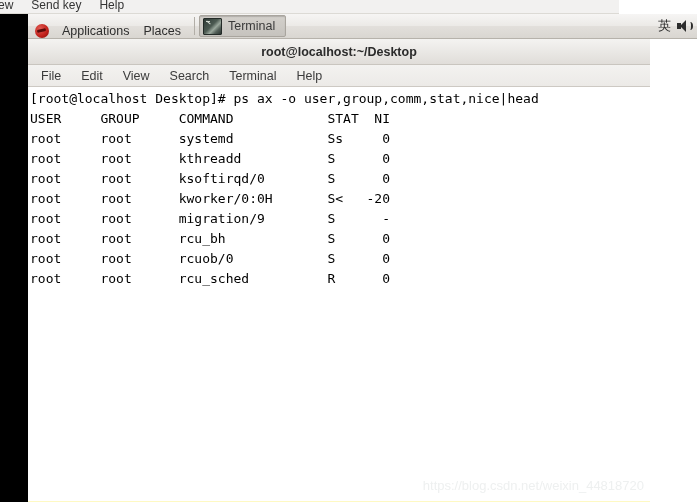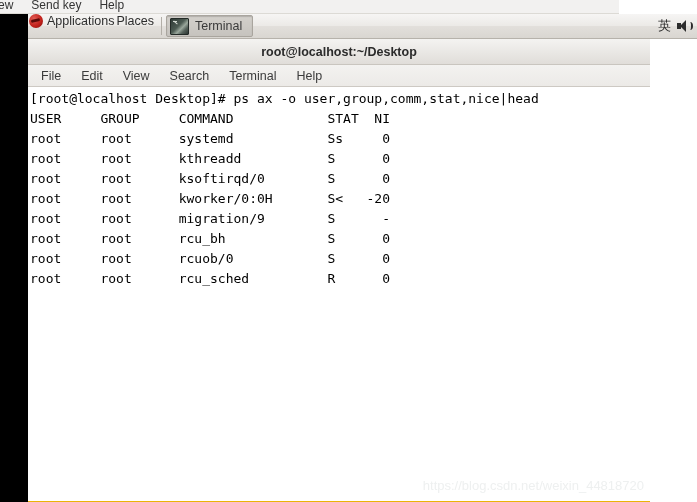--- a/index.html
+++ b/index.html
@@ -54,23 +54,23 @@
     border-bottom: 1px solid #b6b2ab;
     box-sizing: border-box;
     display: flex;
     align-items: center;
     font-size: 12.5px;
     color: #2e2e2e;
     overflow: hidden;
   }
   .panel-menu-item {
     display: flex;
-    align-items: flex-start;
-    gap: 4px;
-    padding: 0 1px;
+    align-items: flex-end;
+    gap: 13px;
+    padding: 0 7px;
     height: 24px;
     white-space: nowrap;
   }
   .fedora-logo {
     width: 14px; height: 14px;
     border-radius: 50%;
     background: radial-gradient(circle at 35% 32%, #e05a52 0%, #c1201a 58%, #7d0f0c 100%);
     position: relative;
     flex: 0 0 auto;
   }
@@ -166,21 +166,21 @@
     width: 4px; height: 8px;
     border-right: 2px solid #2d2d2d;
     border-radius: 0 50% 50% 0 / 0 50% 50% 0;
   }
 
   
   #terminal-window {
     position: absolute;
     left: 28px; top: 39px;
     width: 622px; height: 463px;
-    background: #eab308;
+    background: #fef9c3;
     overflow: hidden;
   }
   #terminal-titlebar {
     height: 26px;
     background: linear-gradient(to bottom, #f4f3f1 0%, #e9e7e4 55%, #e0ddd9 100%);
     border-bottom: 1px solid #c9c5bf;
     display: flex;
     align-items: center;
     justify-content: center;
     box-sizing: border-box;

